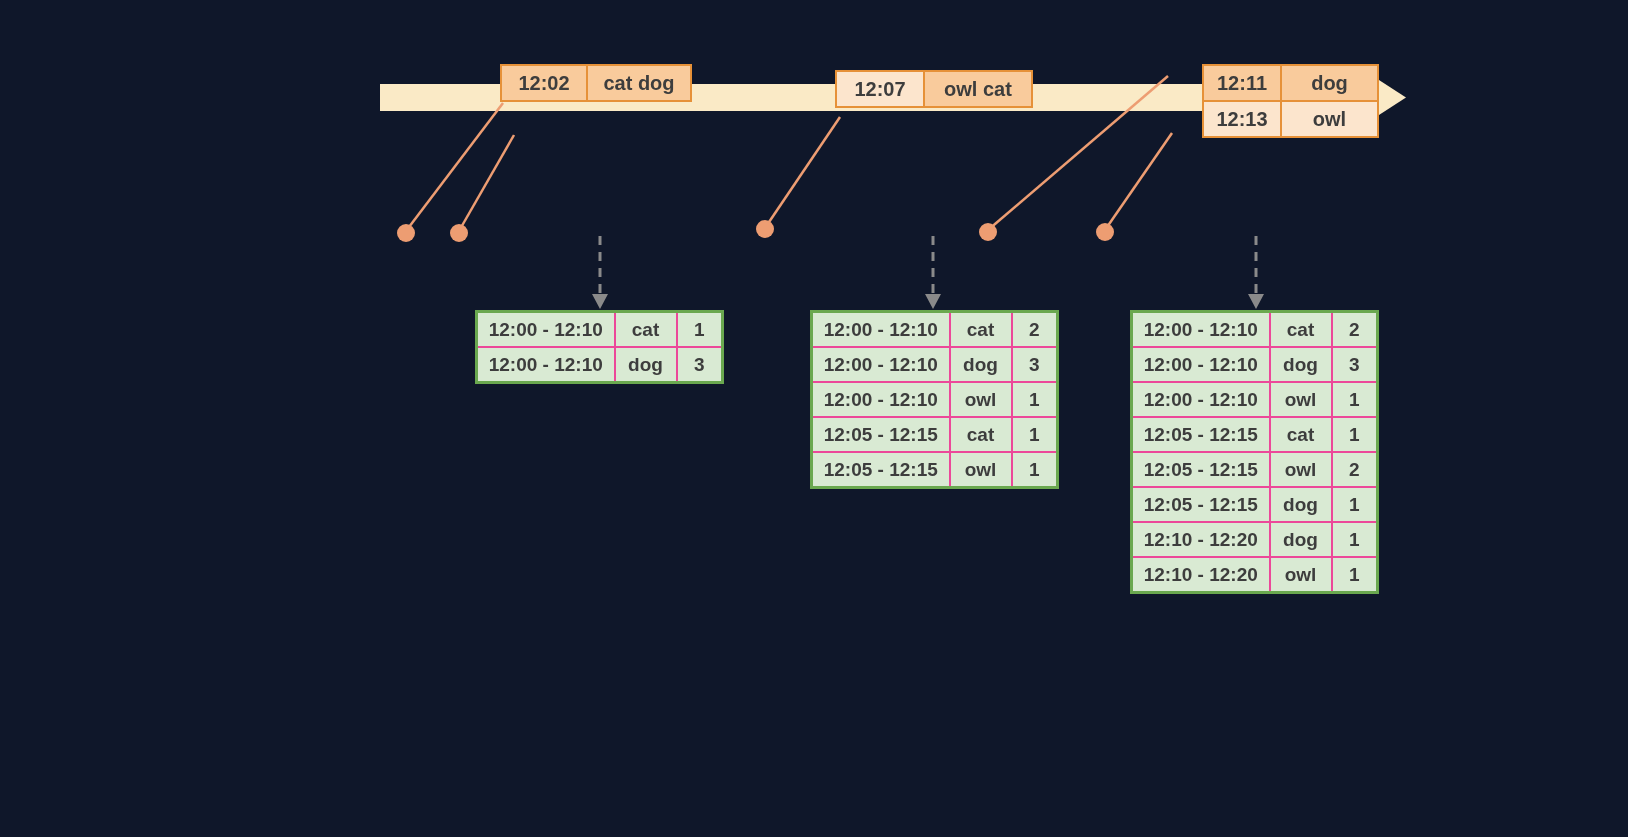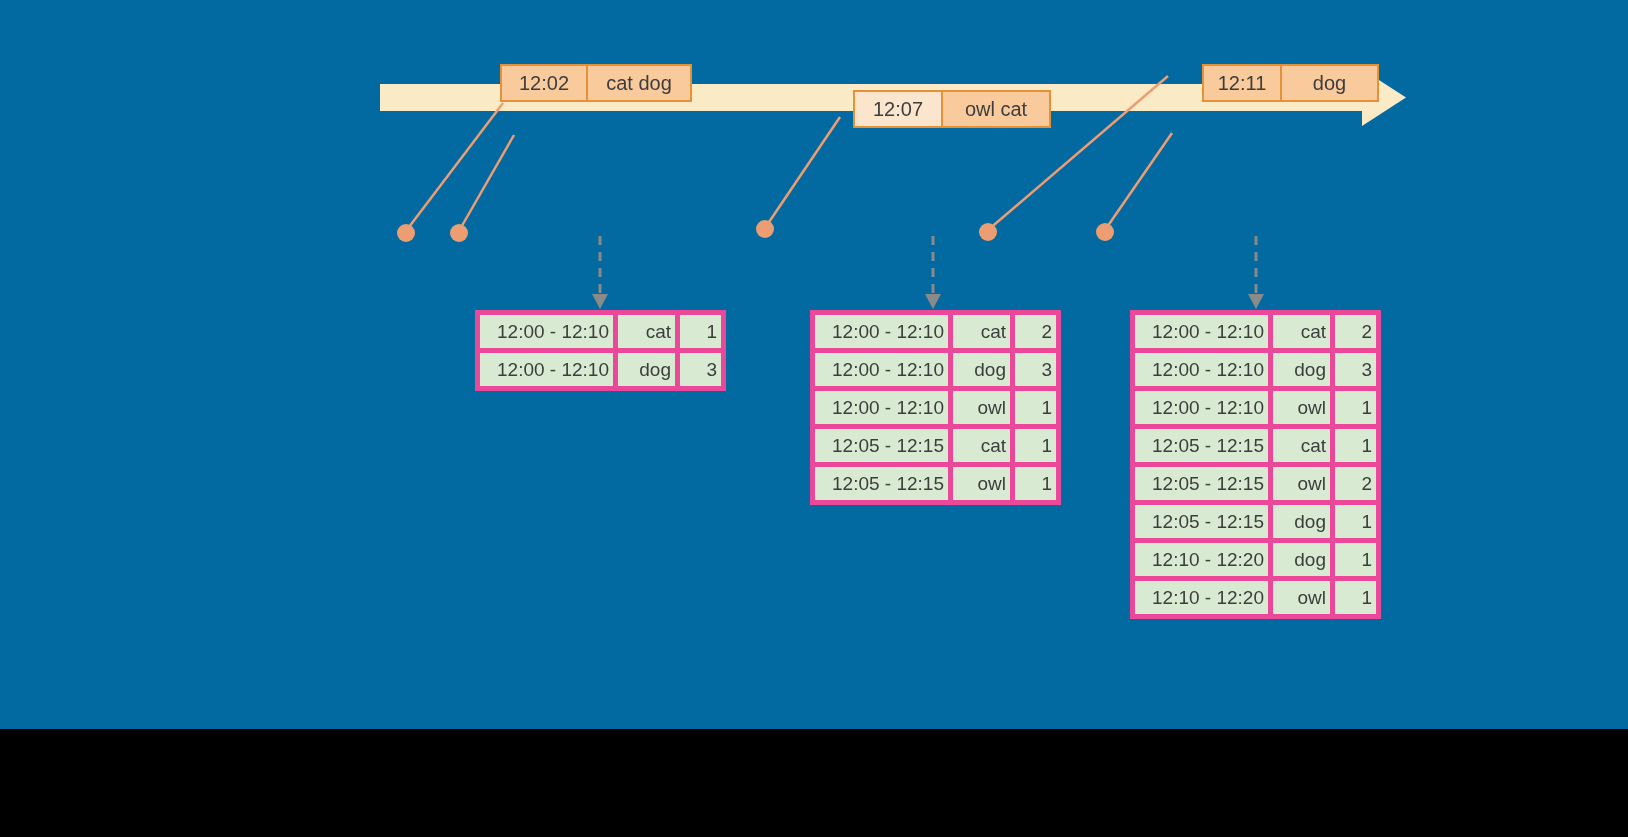--- a/index.html
+++ b/index.html
@@ -1,36 +1,36 @@
 <!DOCTYPE html>
 <html><head>
 <meta charset="utf-8">
 <style>
   html, body { margin:0; padding:0; background:#000; }
   .canvas {
-    position:relative; width:1628px; height:729px; background:#0369a1;
-    overflow:hidden; font-family:"Liberation Sans", sans-serif;
+    position:relative; width:1628px; height:837px; background:#0f172a;
+    overflow:hidden; font-family:"Liberation Sans", sans-serif;font-weight:bold;
   }
   svg.overlay { position:absolute; left:0; top:0; }
 
   table { border-collapse:collapse; position:absolute; table-layout:fixed; }
 
   
   .event-table td {
     border:2px solid #e69138; height:34px; text-align:center; vertical-align:middle;
     font-size:20px; color:#3d3d3d; padding:0 4px; overflow:hidden; white-space:nowrap;
   }
   .fill-peach { background:#f9cb9c; }
   .fill-cream { background:#fce5cd; }
 
   
   .result-table { border:3px solid #6aa84f; }
   .result-table td {
-    border:5px solid #ec4899; background:#d9ead3; height:33px;
-    text-align:right; vertical-align:middle; font-size:19px; color:#3d3d3d;
+    border:2px solid #ec4899; background:#d9ead3; height:33px;
+    text-align:center; vertical-align:middle; font-size:19px; color:#3d3d3d;
     padding:0 4px; overflow:hidden; white-space:nowrap;
   }
 </style>
 </head>
 <body>
 
 <div class="canvas">
 
   <svg class="overlay" width="1628" height="837" viewBox="0 0 1628 837">
 
@@ -73,21 +73,21 @@
         <col style="width:104px">
       </colgroup>
     <tbody>
         <tr>
       <td class="fill-peach">12:02</td>
       <td class="fill-peach">cat dog</td>
     </tr>
   </tbody>
     </table>
 
-  <table class="event-table" style="left:835px; top:90px;margin-left:18px;">
+  <table class="event-table" style="left:835px; top:70px;">
     <colgroup>
         <col style="width:88px">
         <col style="width:108px">
       </colgroup>
     <tbody>
         <tr>
       <td class="fill-cream">12:07</td>
       <td class="fill-peach">owl cat</td>
     </tr>
   </tbody>
@@ -95,20 +95,24 @@
 
   <table class="event-table" style="left:1166px; top:64px;margin-left:36px;">
     <colgroup>
         <col style="width:78px">
         <col style="width:97px">
       </colgroup>
     <tbody>
         <tr>
       <td class="fill-peach">12:11</td>
       <td class="fill-peach">dog</td>
+    </tr>
+    <tr>
+      <td class="fill-cream">12:13</td>
+      <td class="fill-cream">owl</td>
     </tr>
   </tbody>
     </table>
 
   <table class="result-table" style="left:475px; top:310px;">
     <colgroup>
         <col style="width:138px">
         <col style="width:62px">
         <col style="width:46px">
       </colgroup>

